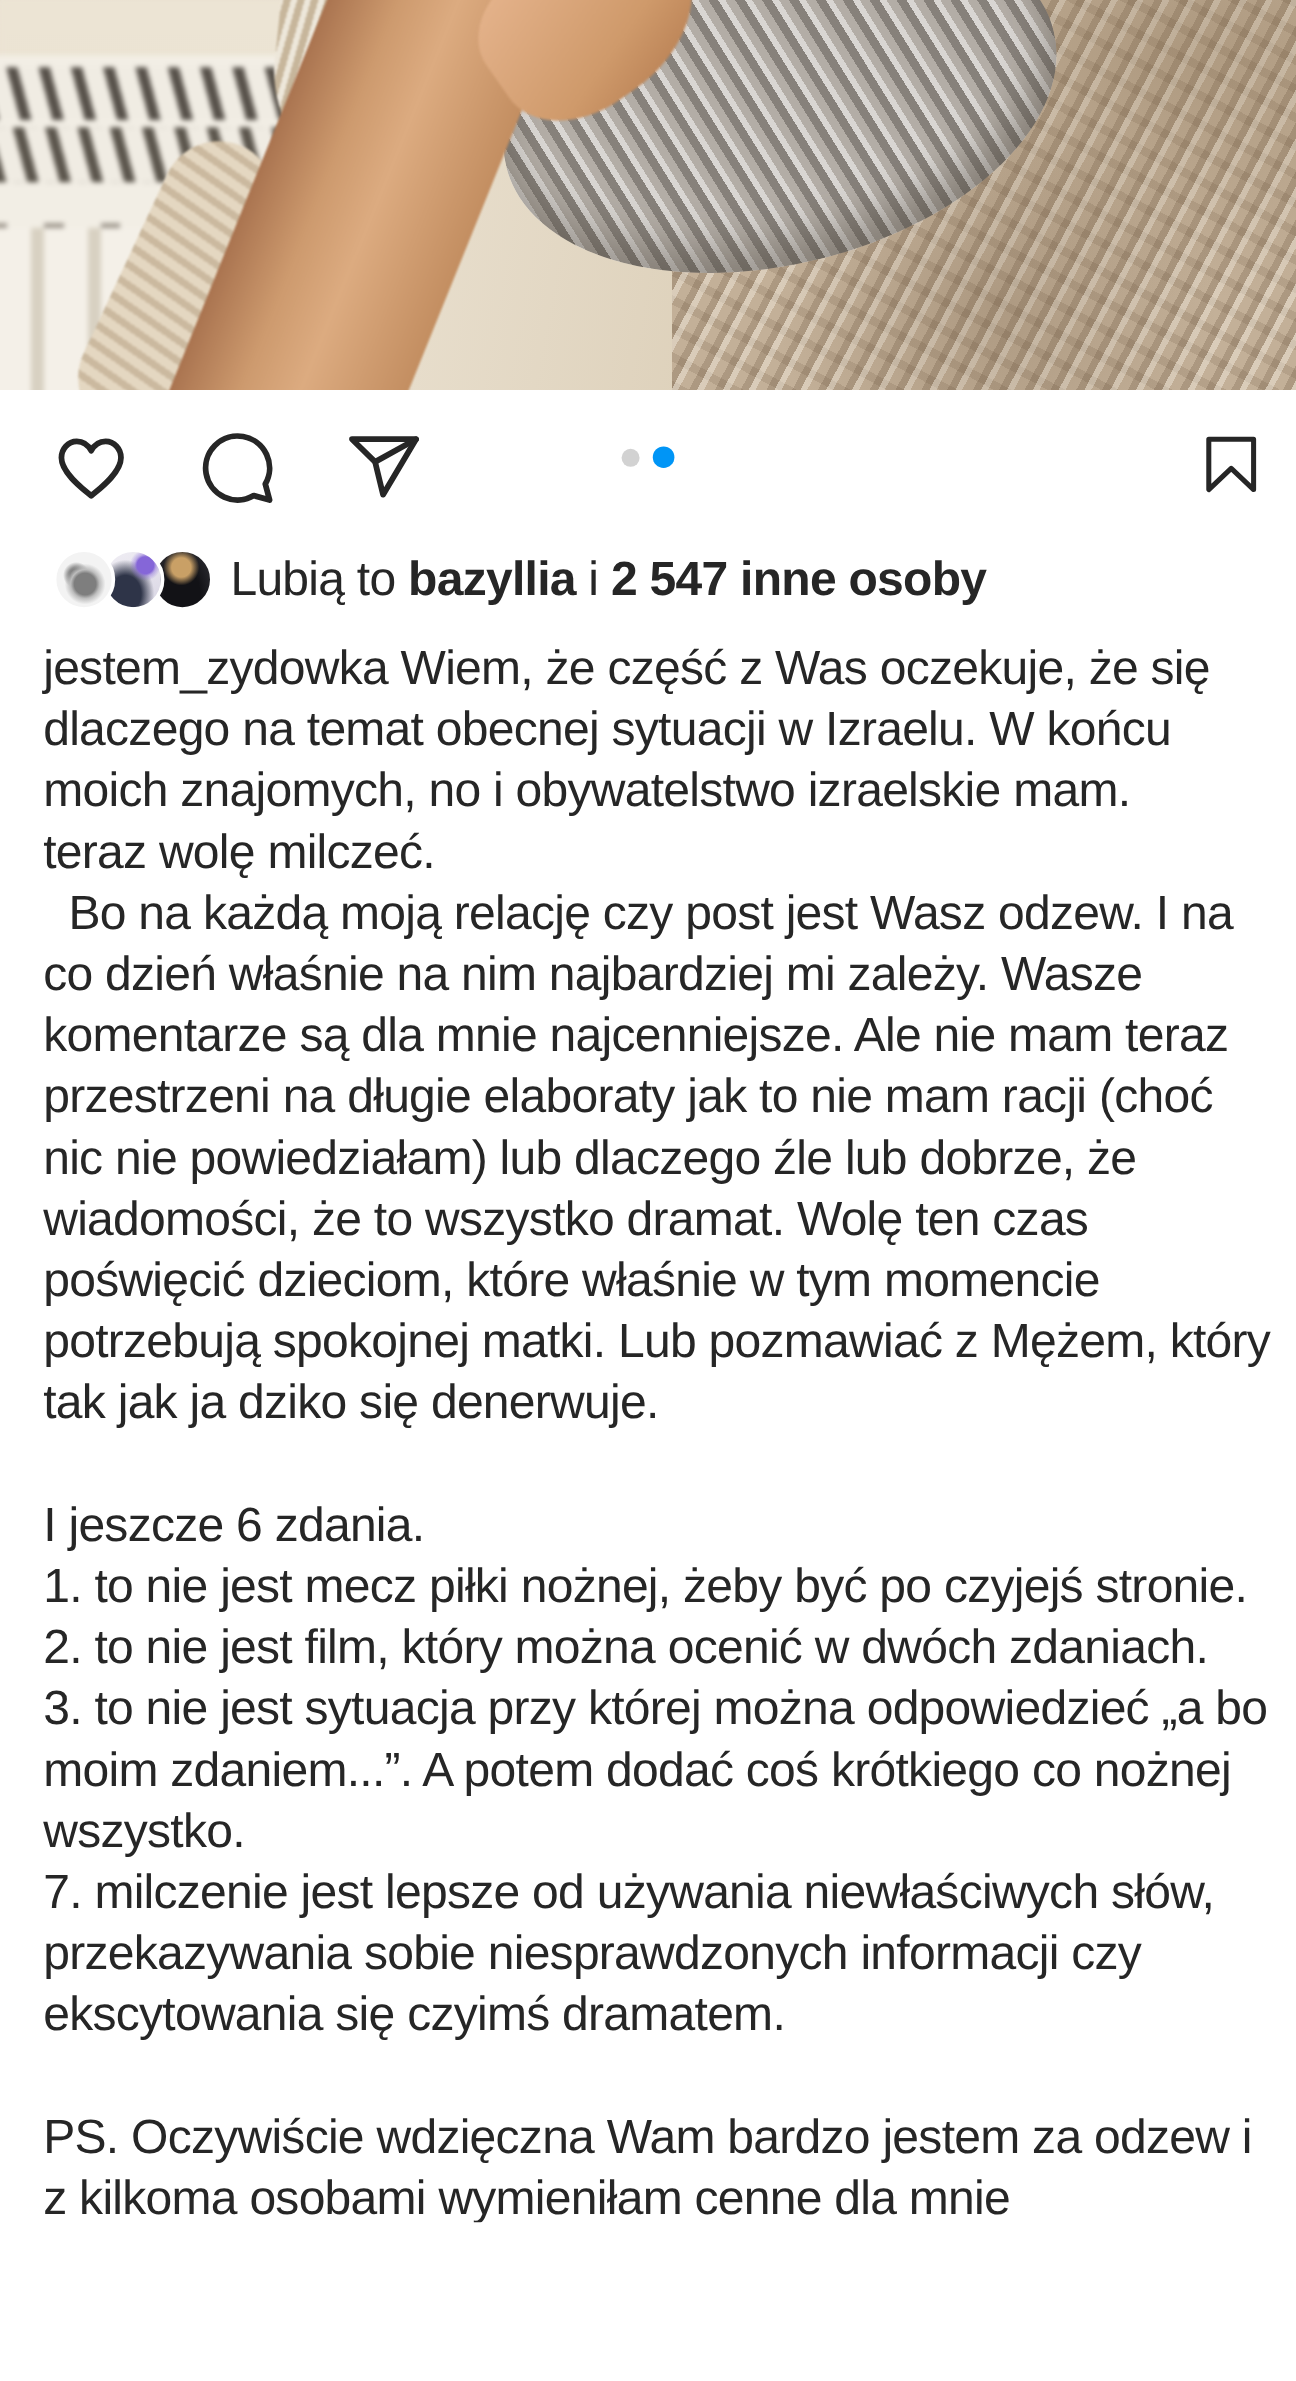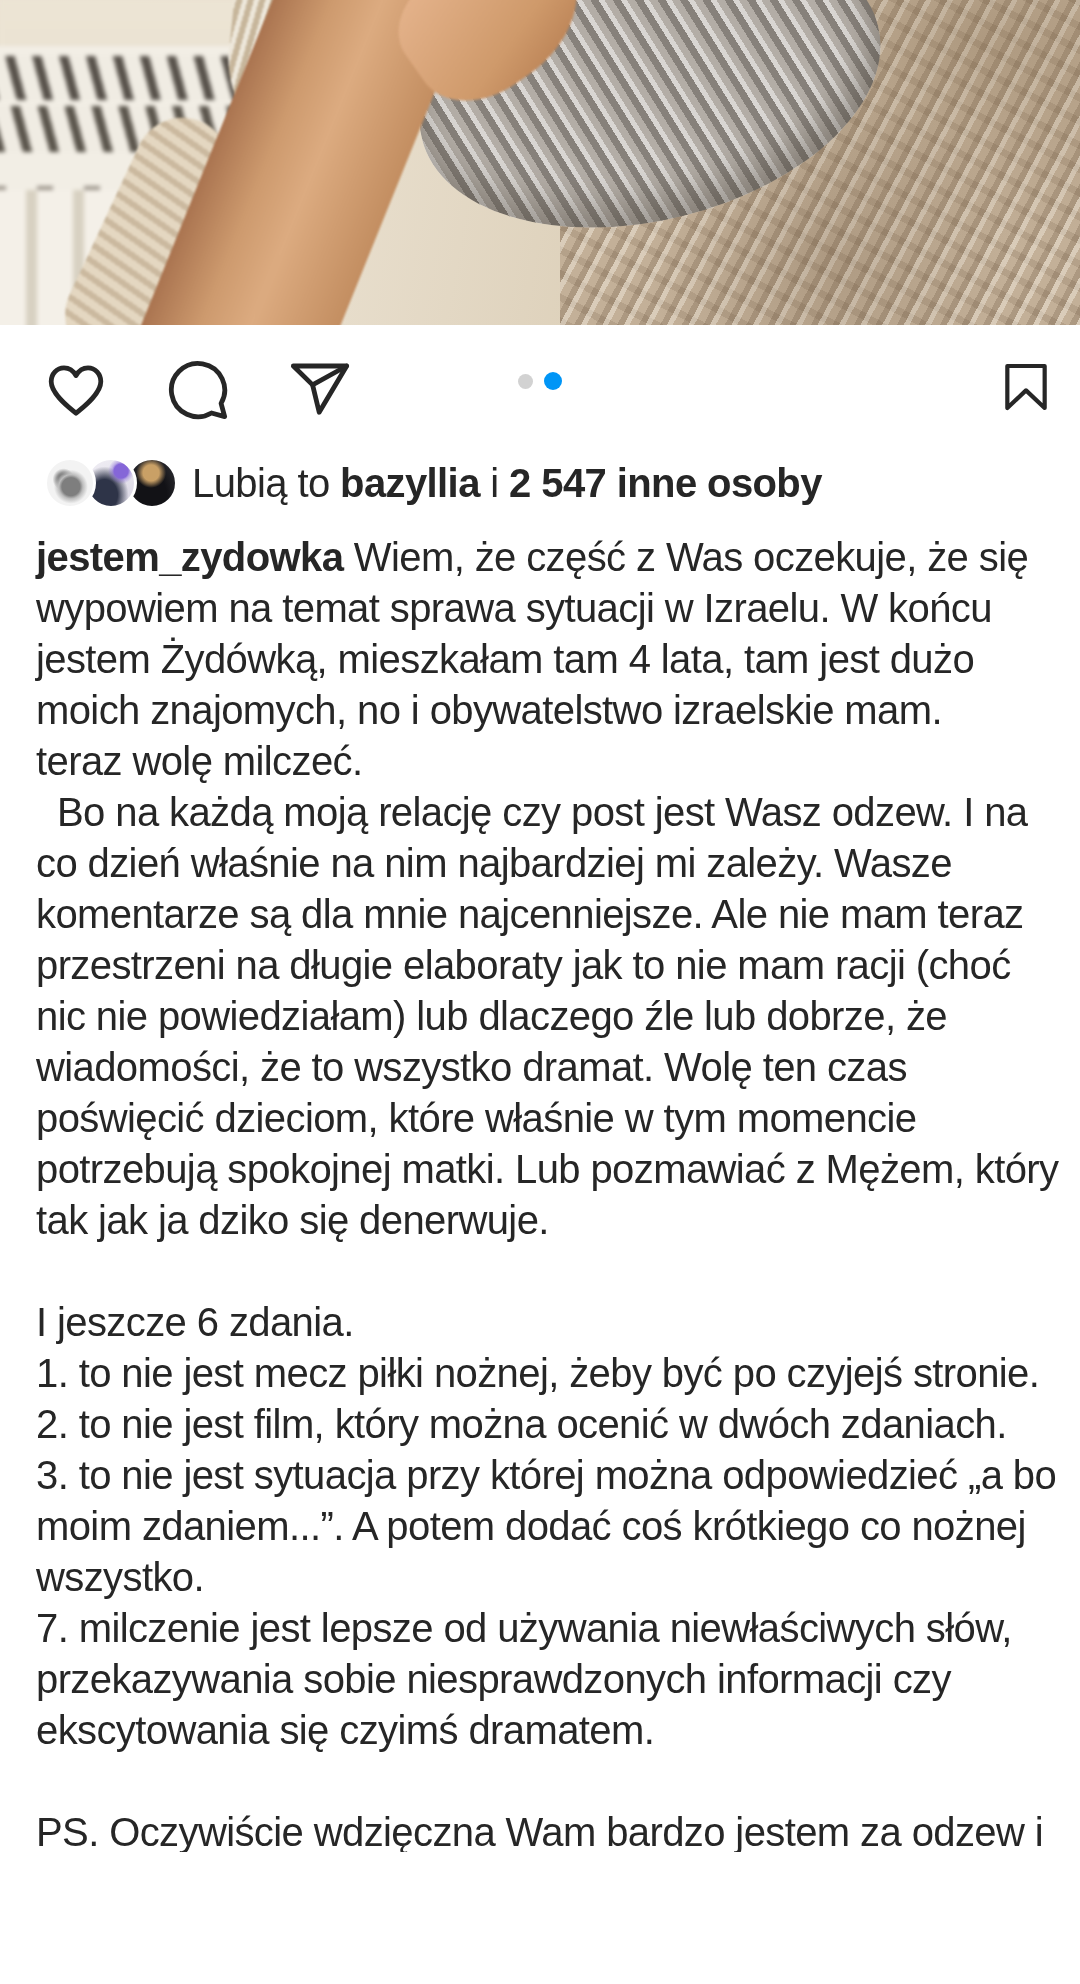--- a/index.html
+++ b/index.html
@@ -63,21 +63,21 @@
       linear-gradient(160deg,#f0eef4,#d8d5e3);}
   .a3{left:82px;z-index:1;background:
       radial-gradient(circle at 48% 28%,#c9a066 0 8px,transparent 15px),
       radial-gradient(ellipse at 50% 82%,#121216 0 15px,transparent 26px),#26262b;}
   .likes-text{font-size:40px;letter-spacing:-0.6px;white-space:pre;color:#262626;}
   .likes-text b{font-weight:700;}
 
   
   .caption{position:absolute;left:36px;top:532px;width:1030px;}
   .cap-line{white-space:pre;font-size:40px;line-height:51px;letter-spacing:-0.6px;color:#262626;}
-  .cap-line b{font-weight:700;margin-top:16px;}
+  .cap-line b{font-weight:400;margin-top:16px;}
 </style>
 </head>
 <body>
 
 <div class="screen">
 
   <div class="photo">
     <div class="wall"></div>
     <div class="radiator">
       <div class="rad-grille-1" style="position:absolute;"></div>
@@ -121,22 +121,21 @@
     <div class="avatars">
       <span class="avatar a1"></span>
       <span class="avatar a2"></span>
       <span class="avatar a3"></span>
     </div>
     <div class="likes-text"><span>Lubią to </span><b>bazyllia</b><span> i </span><b>2 547 inne osoby</b></div>
   </div>
 
   <div class="caption">
     <div class="cap-line"><b>jestem_zydowka</b><span> Wiem, że część z Was oczekuje, że się</span></div>
-  <div class="cap-line">wypowiem na temat sprawa sytuacji w Izraelu. W końcu</div>
-      <div class="cap-line">jestem Żydówką, mieszkałam tam 4 lata, tam jest dużo</div>
+  <div class="cap-line">dlaczego na temat obecnej sytuacji w Izraelu. W końcu</div>
       <div class="cap-line">moich znajomych, no i obywatelstwo izraelskie mam.</div>
       <div class="cap-line">teraz wolę milczeć.</div>
       <div class="cap-line">  Bo na każdą moją relację czy post jest Wasz odzew. I na</div>
       <div class="cap-line">co dzień właśnie na nim najbardziej mi zależy. Wasze</div>
       <div class="cap-line">komentarze są dla mnie najcenniejsze. Ale nie mam teraz</div>
       <div class="cap-line">przestrzeni na długie elaboraty jak to nie mam racji (choć</div>
       <div class="cap-line">nic nie powiedziałam) lub dlaczego źle lub dobrze, że</div>
       <div class="cap-line">wiadomości, że to wszystko dramat. Wolę ten czas</div>
       <div class="cap-line">poświęcić dzieciom, które właśnie w tym momencie</div>
       <div class="cap-line">potrzebują spokojnej matki. Lub pozmawiać z Mężem, który</div>

